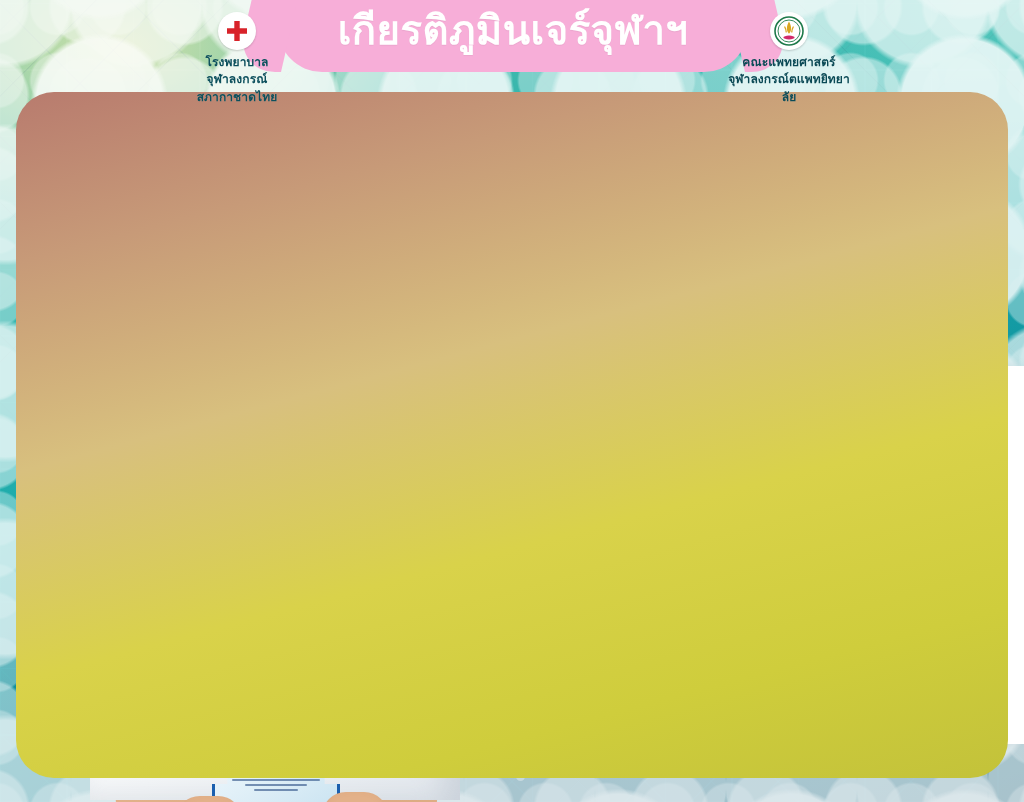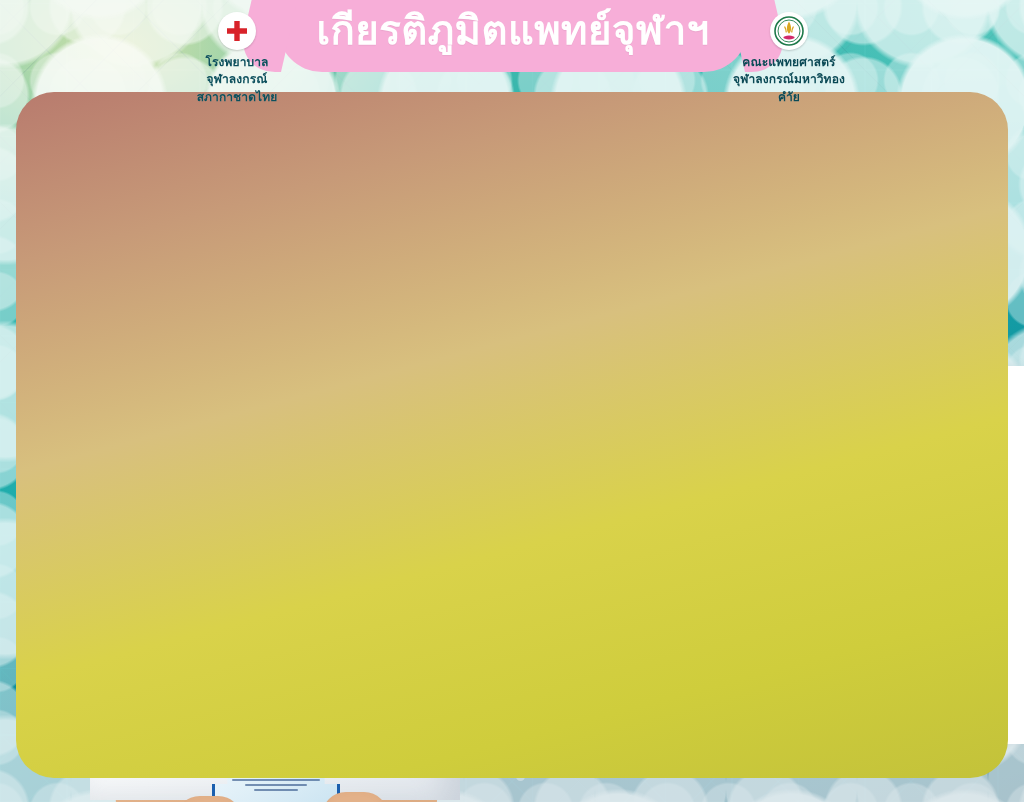--- a/index.html
+++ b/index.html
@@ -329,26 +329,26 @@
       <svg width="30" height="30" viewBox="0 0 30 30" aria-hidden="true">
         <circle cx="15" cy="15" r="14" fill="#ffffff" stroke="#1e7a4a" stroke-width="1.6"></circle>
         <circle cx="15" cy="15" r="11" fill="none" stroke="#1e7a4a" stroke-width="0.9"></circle>
         <path d="M15 5.5c1.3 2.2 2.1 4.6 2.1 7.1 0 2-.6 3.6-2.1 5.2-1.5-1.6-2.1-3.2-2.1-5.2 0-2.5.8-4.9 2.1-7.1z" fill="#d9a520"></path>
         <path d="M10.8 11c.9 1.7 1.4 3.3 1.4 4.9M19.2 11c-.9 1.7-1.4 3.3-1.4 4.9" stroke="#d9a520" stroke-width="1.3" fill="none" stroke-linecap="round"></path>
         <ellipse cx="15" cy="21.5" rx="5.6" ry="1.9" fill="#d12a6a"></ellipse>
       </svg>
     </div>
     <div class="logo-caption">
       <div>คณะแพทยศาสตร์</div>
-      <div>จุฬาลงกรณ์มหาวิทองคำัย</div>
+      <div>จุฬาลงกรณ์ตแพทยิทยาลัย</div>
     </div>
   </div>
 
   <div class="banner">
-    <div class="banner-title">เกียรติภูมิตแพทย์จุฬาฯ</div>
+    <div class="banner-title">เกียรติภูมินเจร์จุฬาฯ</div>
   </div>
 
   <div class="panel">
     <div class="name">นสพ.ภฤศ กาญจนาภรณ์</div>
     <div class="year">นิสิตแพทย์ ชั้นปีที่ 3</div>
     <div class="got">ได้รับรางวัล</div>
     <div class="award">Gold medal with Highest Score</div>
     <div class="detail">ในการแข่งขันตอบปัญหา Siriraj International Medical</div>
     <div class="detail">Microbiology, Parasitology and Immunology</div>
     <div class="detail">

